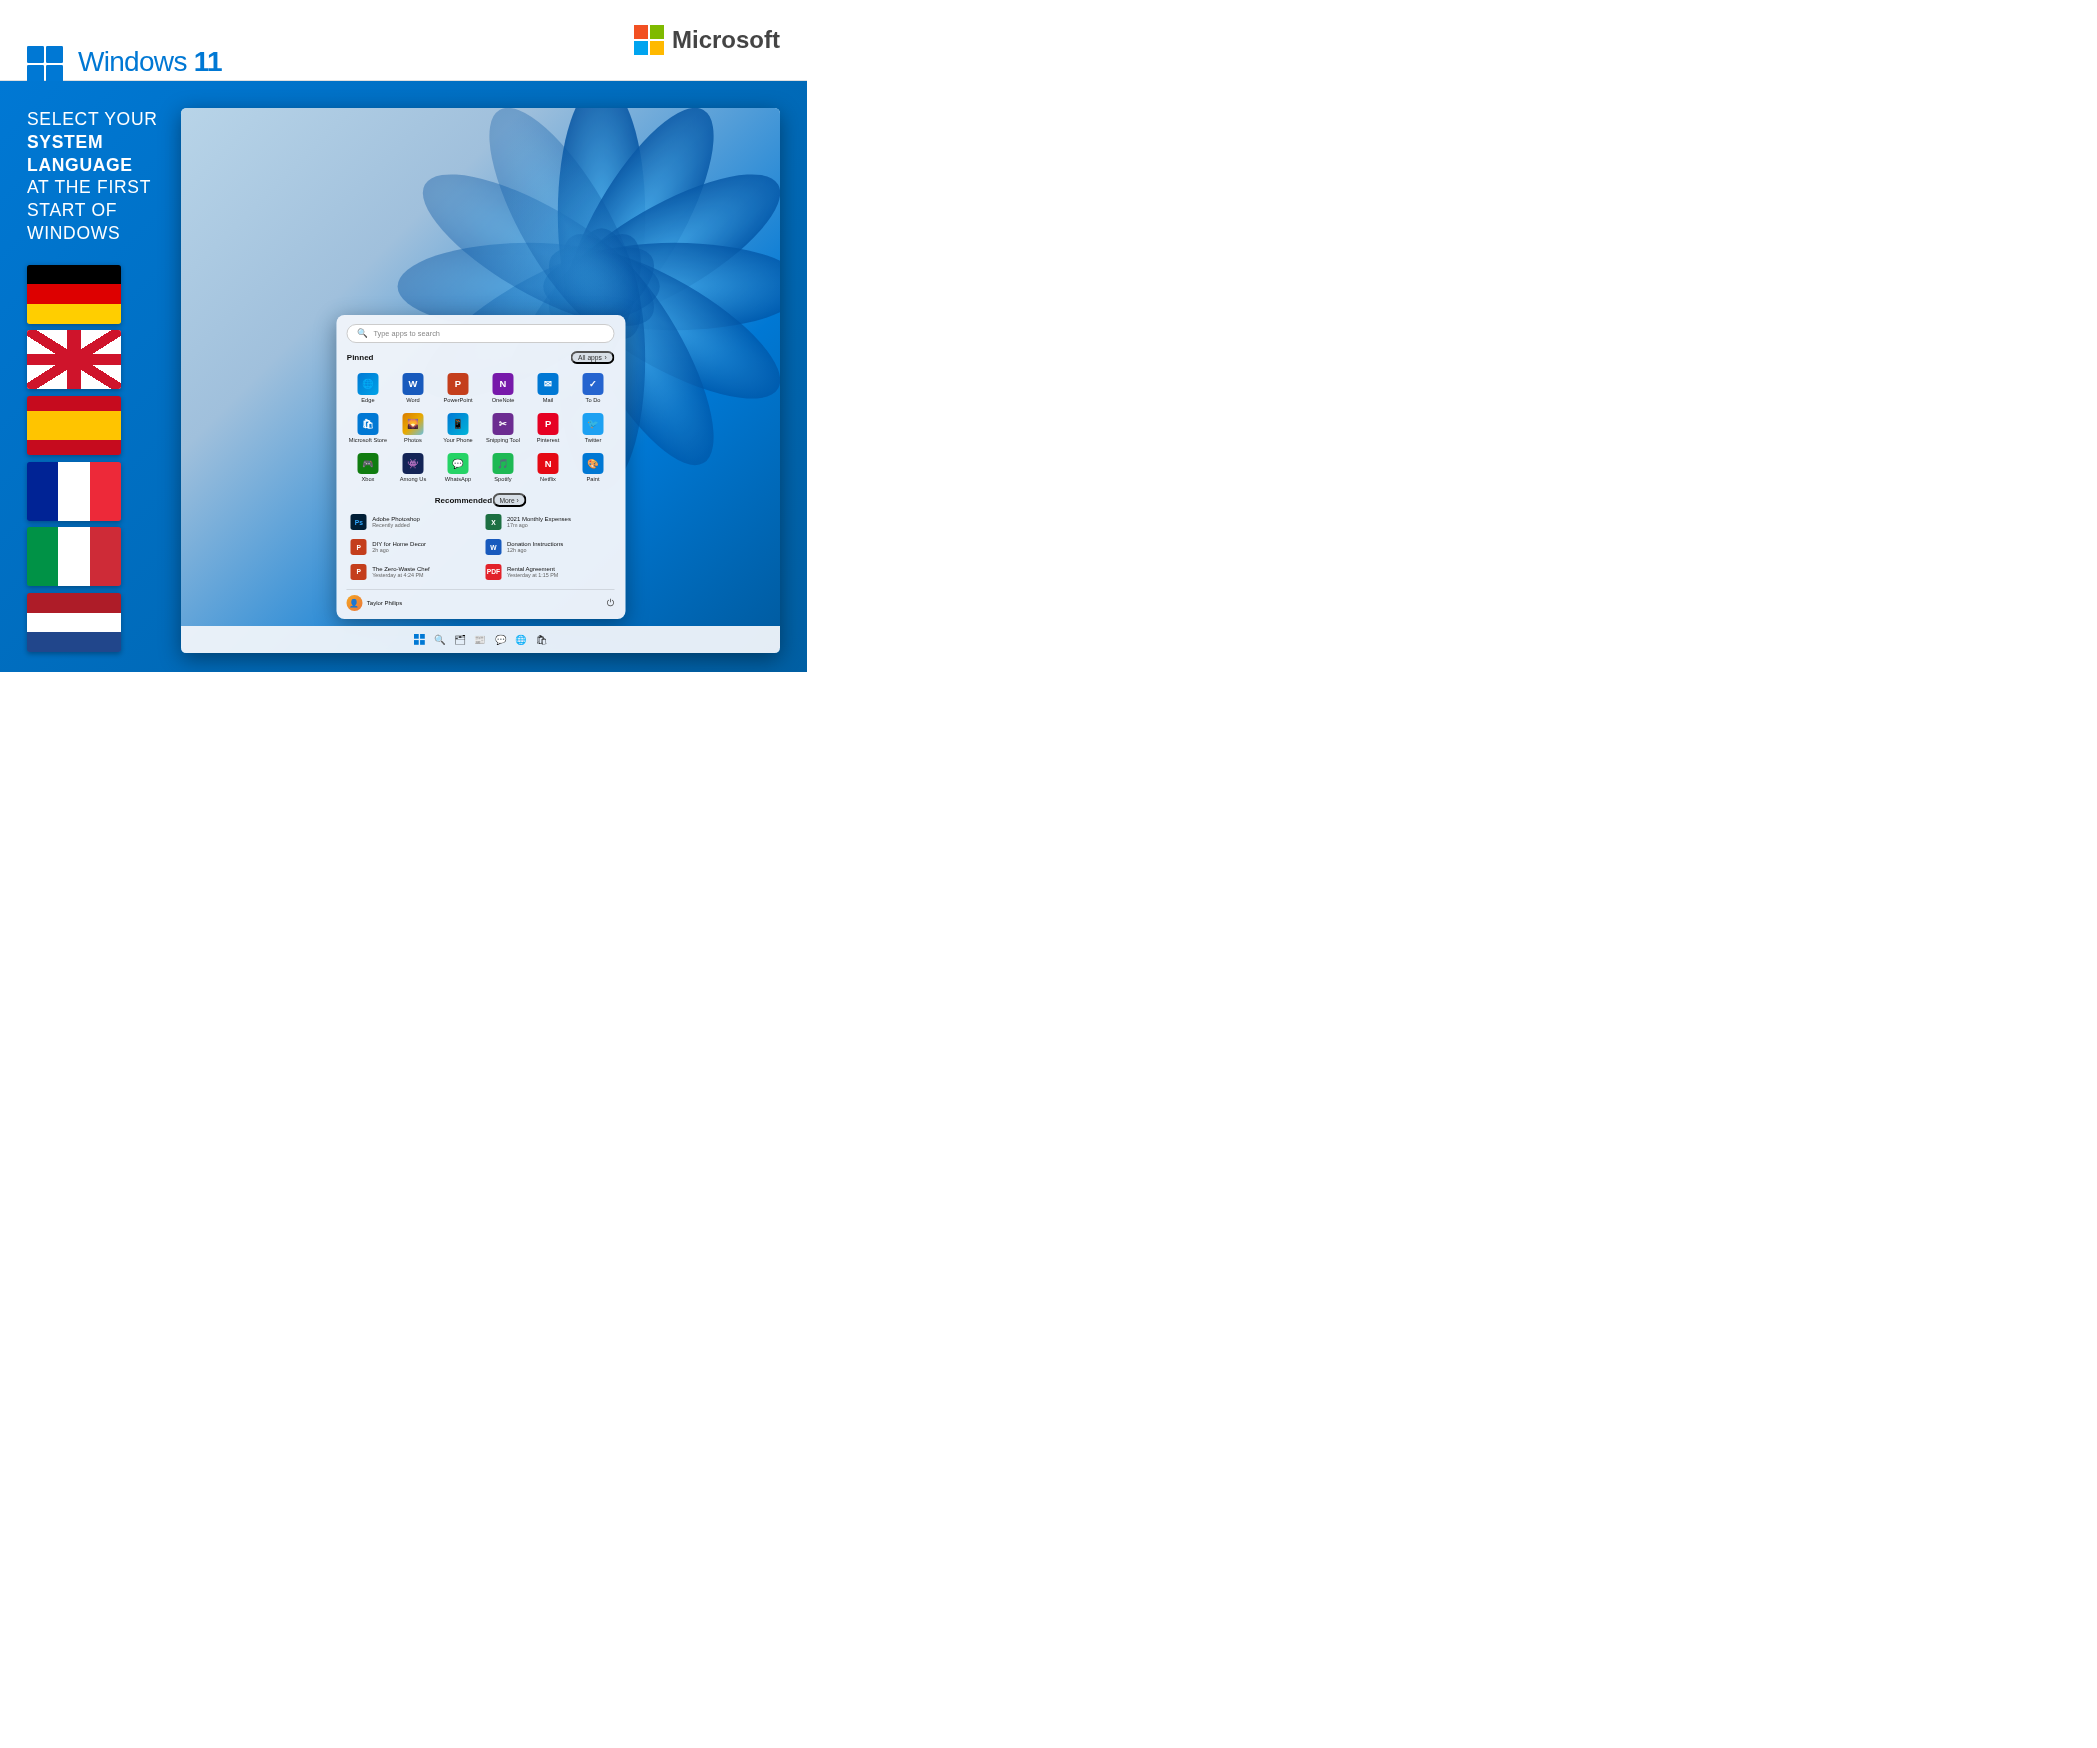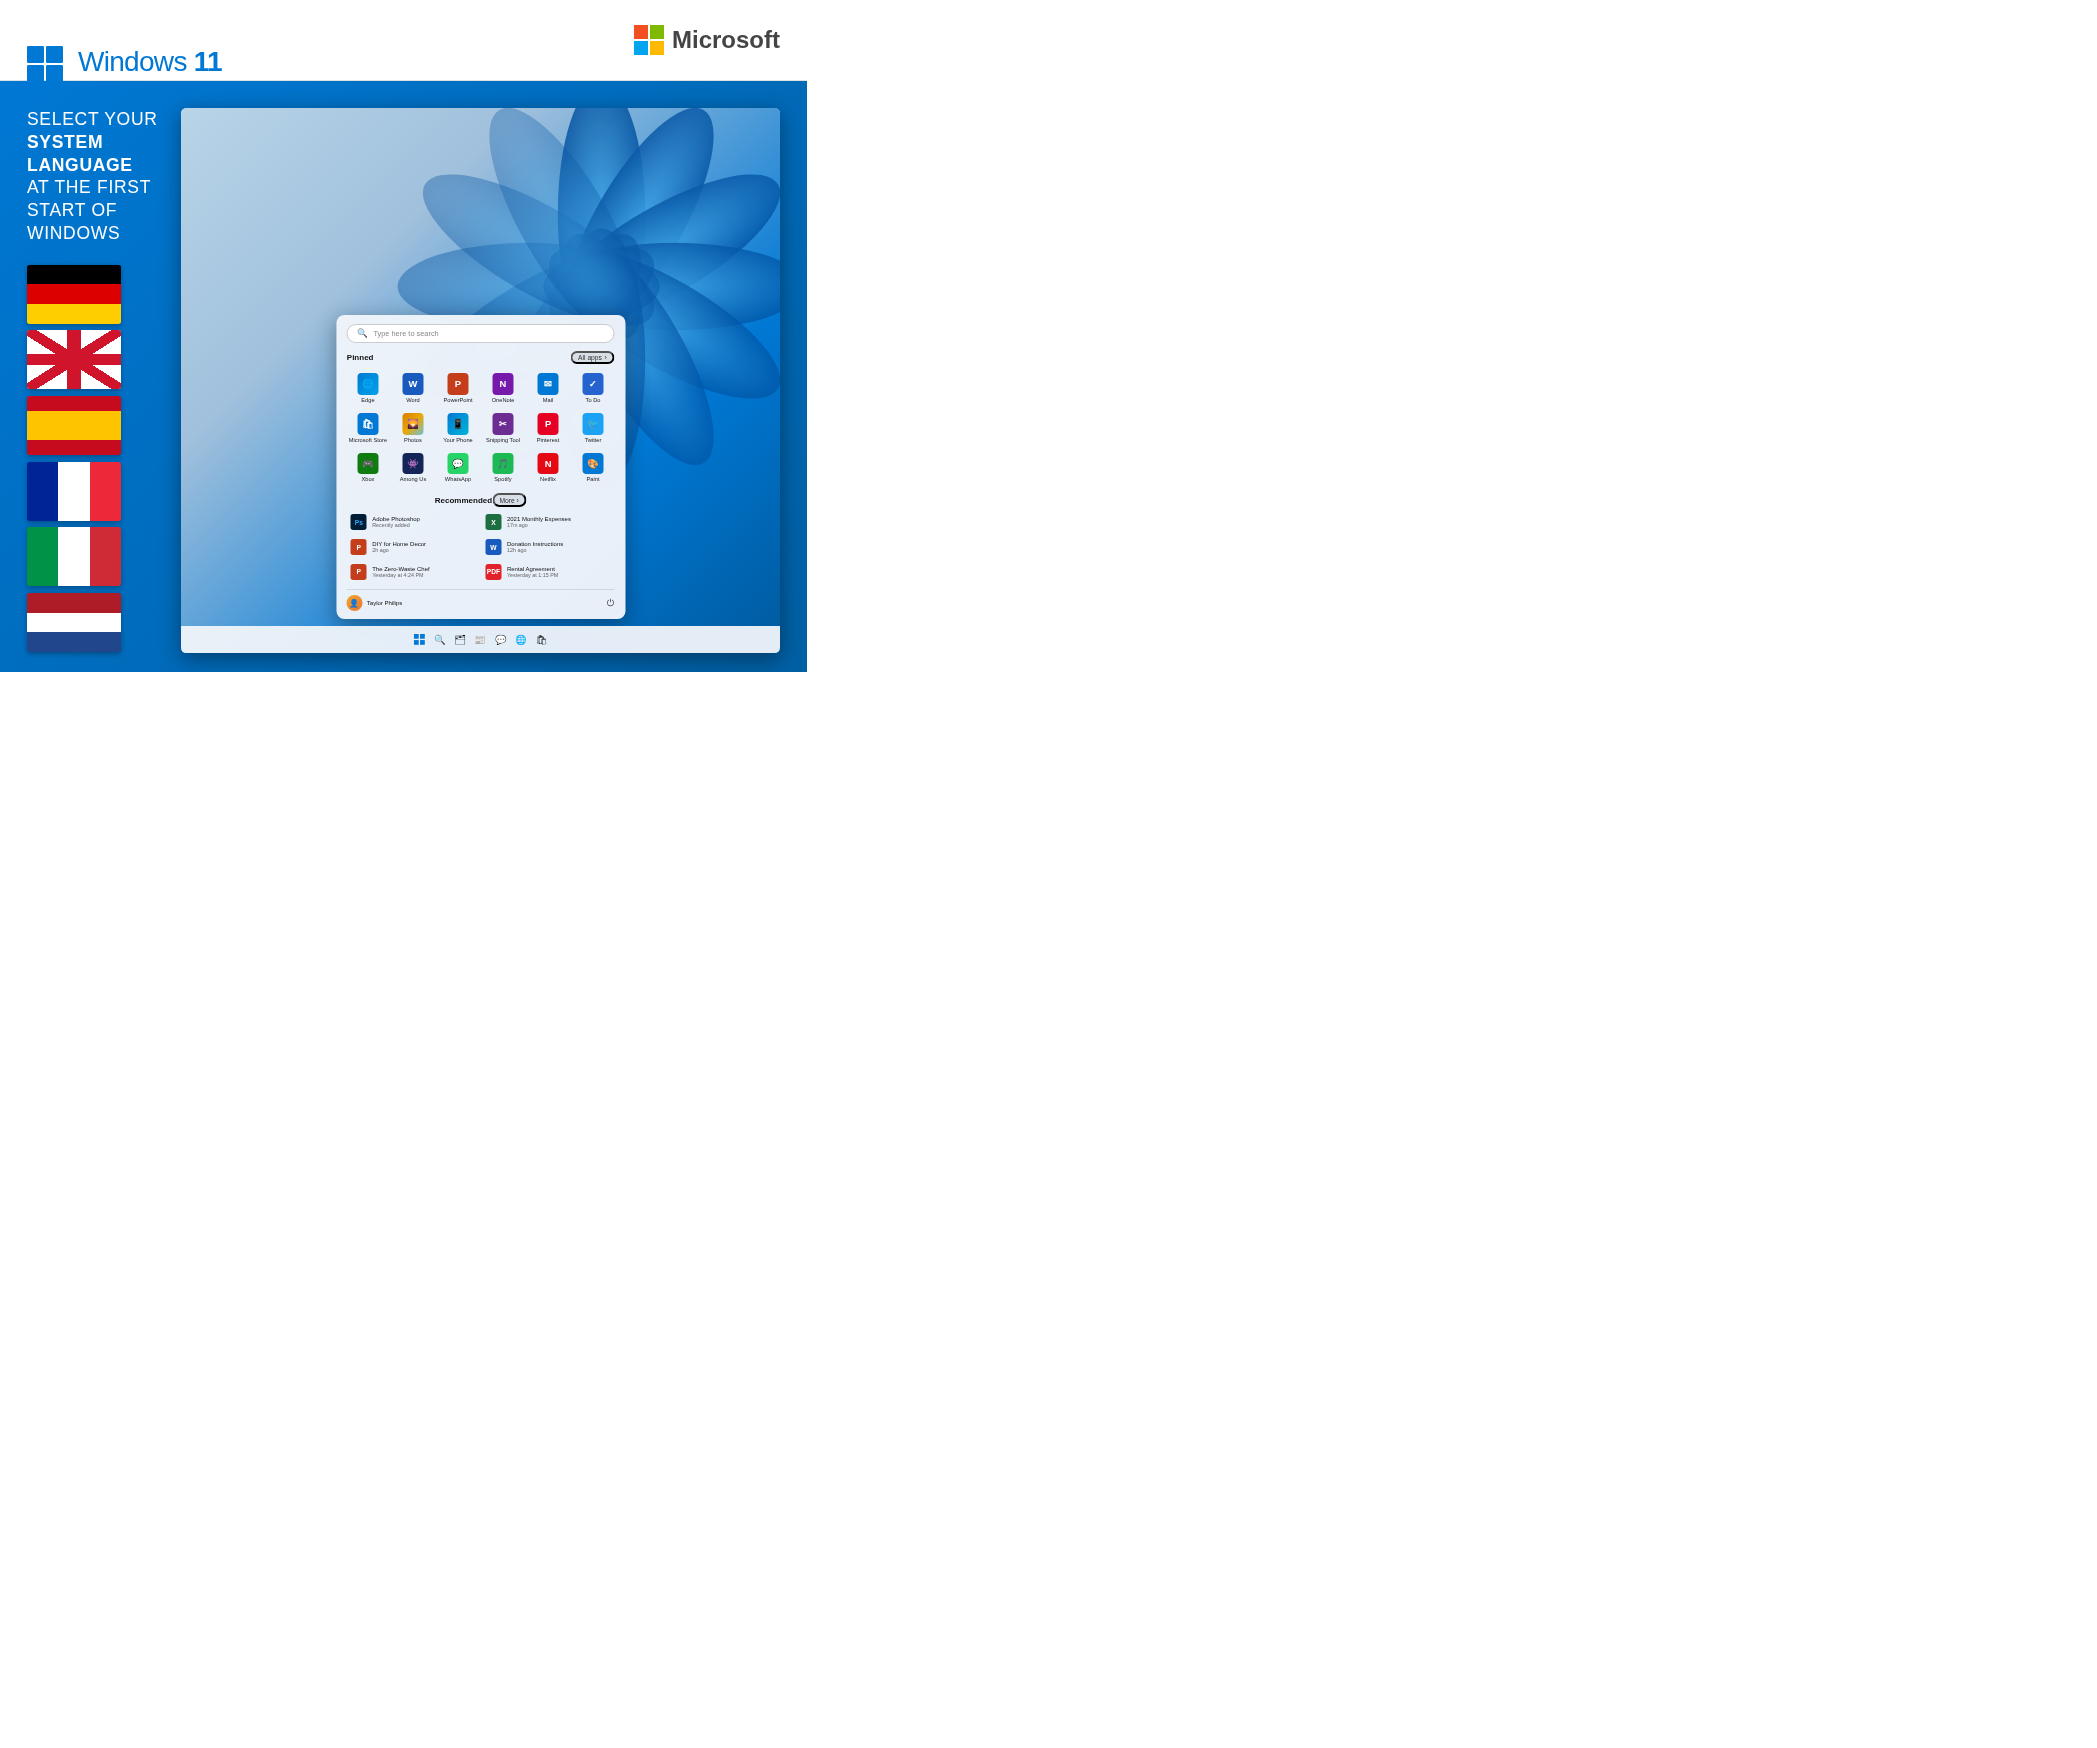--- a/index.html
+++ b/index.html
@@ -517,21 +517,21 @@
         <ellipse cx="300" cy="200" rx="60" ry="180" fill="url(#petalGrad)" opacity="0.5" transform="rotate(240,300,300)"></ellipse>
         <ellipse cx="300" cy="200" rx="60" ry="180" fill="url(#petalGrad)" opacity="0.45" transform="rotate(270,300,300)"></ellipse>
         <ellipse cx="300" cy="200" rx="60" ry="180" fill="url(#petalGrad)" opacity="0.4" transform="rotate(300,300,300)"></ellipse>
         <ellipse cx="300" cy="200" rx="60" ry="180" fill="url(#petalGrad)" opacity="0.35" transform="rotate(330,300,300)"></ellipse>
       </svg>
 
       <div class="start-menu">
 
         <div class="search-bar">
           <span class="search-bar-icon">🔍</span>
-          <span class="search-bar-text">Type here to search</span>
+          <span class="search-bar-text">Type apps to search</span>
         </div>
 
         <div class="pinned-header">
           <span class="pinned-label">Pinned</span>
           <button class="all-apps-btn">
             <span>All apps</span>
             <span>›</span>
           </button>
         </div>
 

